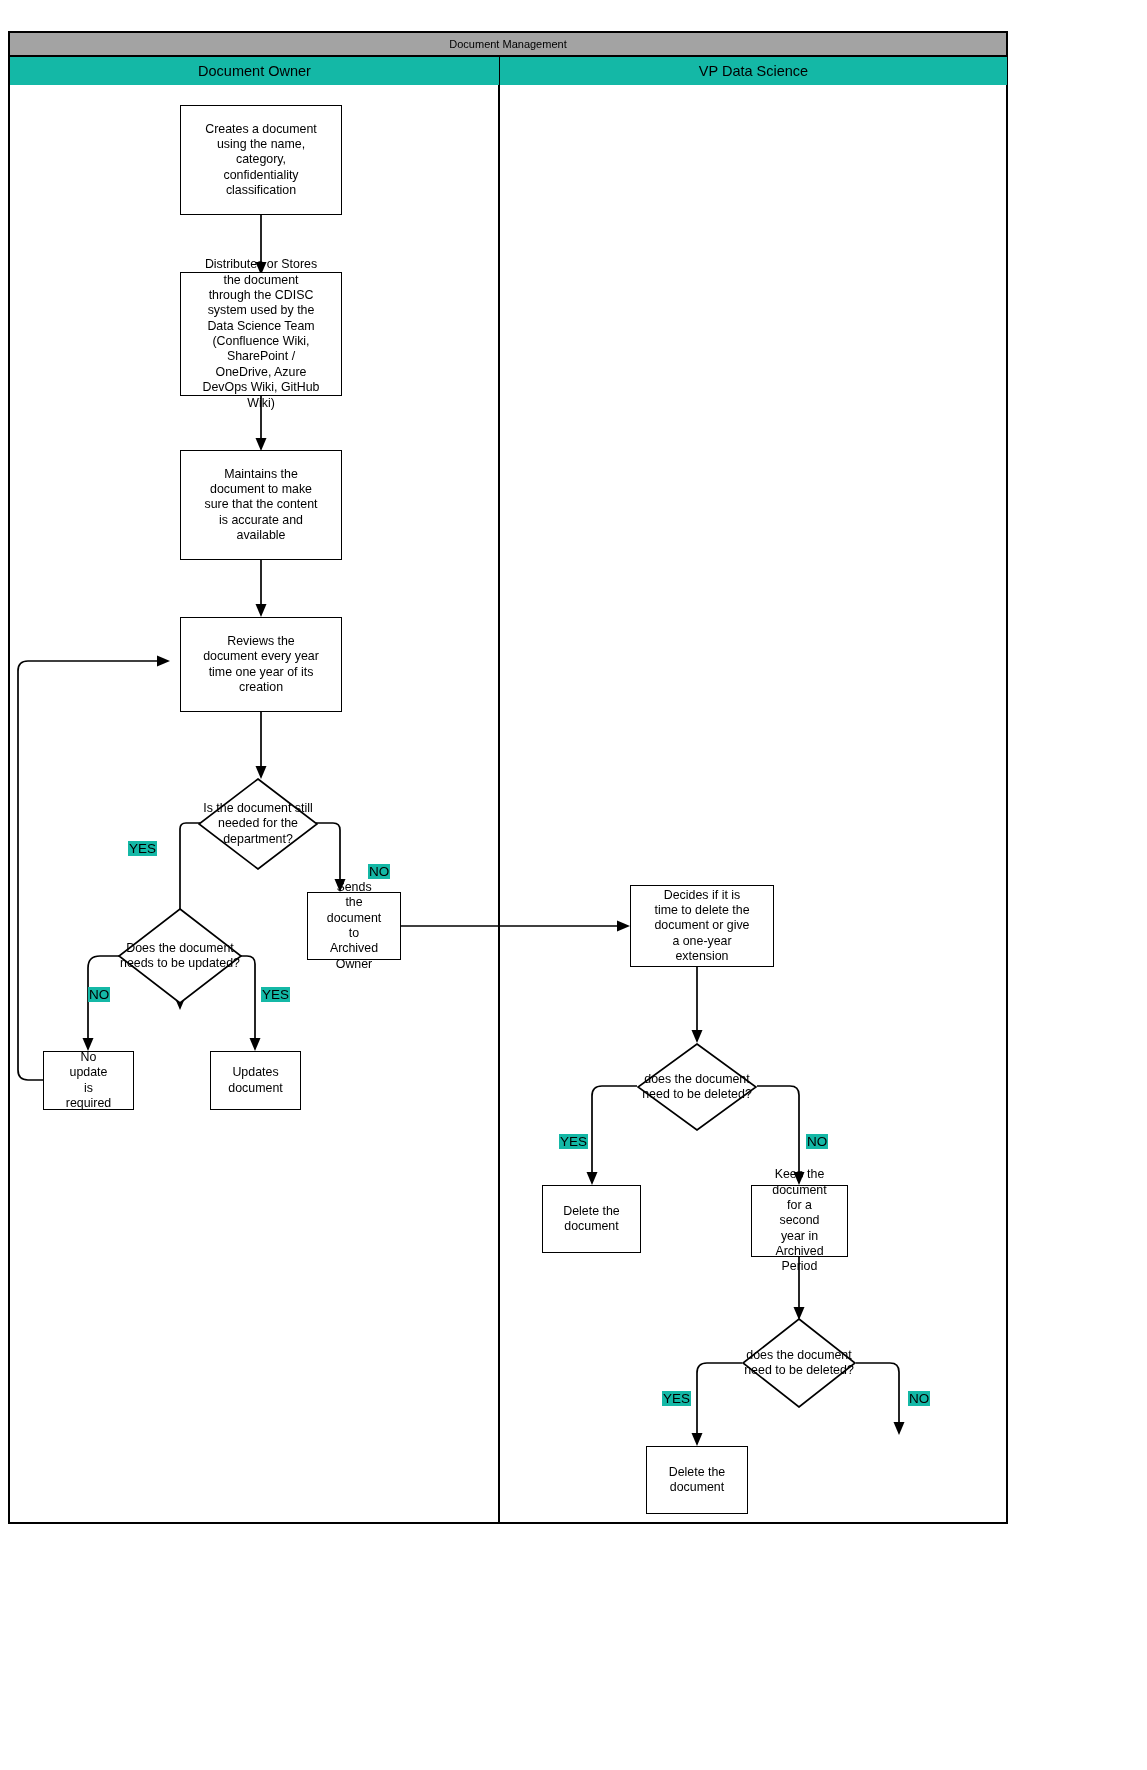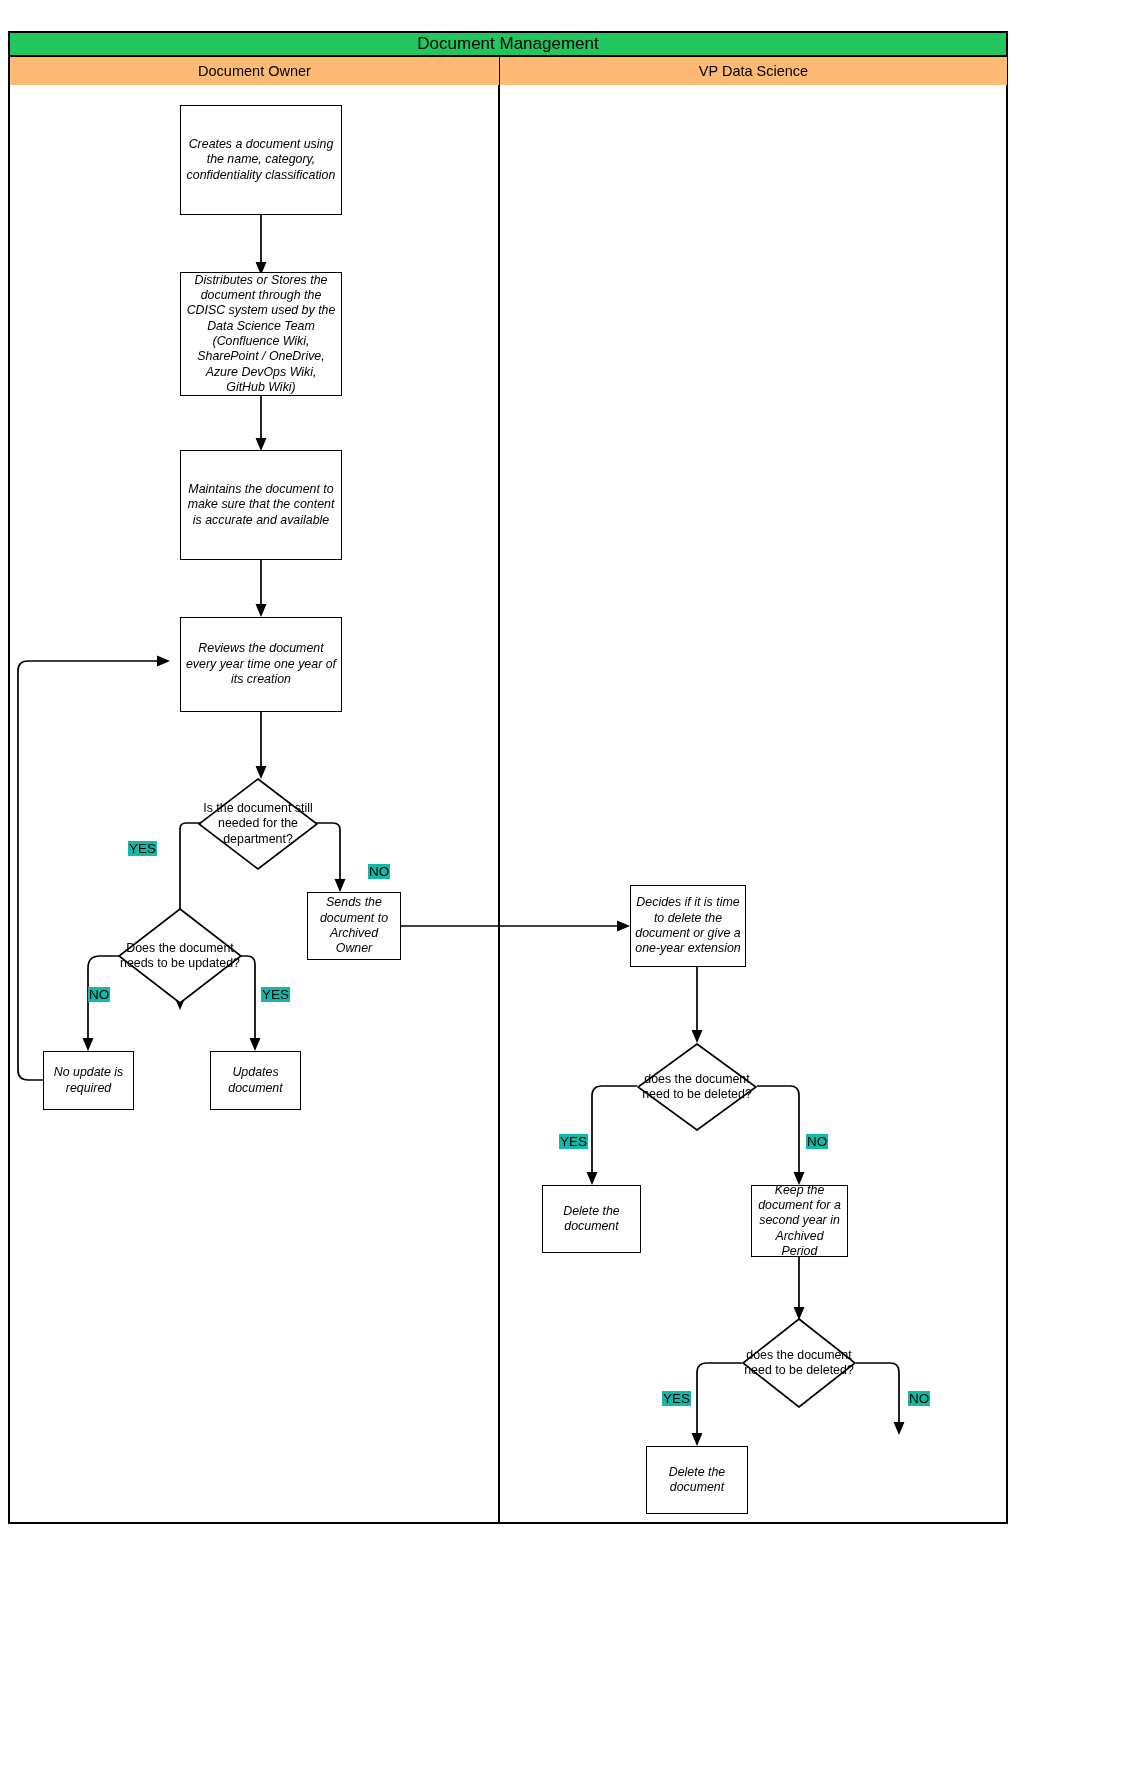--- a/index.html
+++ b/index.html
@@ -5,33 +5,33 @@
   html,body{margin:0;padding:0;background:#ffffff;}
   body{width:1147px;height:1770px;font-family:"Liberation Sans",sans-serif;color:#000;}
   #canvas{position:relative;width:1147px;height:1770px;overflow:hidden;}
 
   
   .pool{position:absolute;left:8px;top:31px;width:1000px;height:1493px;
         border:2px solid #000;box-sizing:border-box;background:#fff;}
   .pool-title{position:absolute;left:8px;top:31px;width:1000px;height:26px;
         border:2px solid #000;box-sizing:border-box;
         display:flex;align-items:center;justify-content:center;
-        font-size:17px;background:#22c55e;}
+        font-size:11px;background:#a3a3a3;}
   .lane-head{position:absolute;top:57px;height:28px;
         display:flex;align-items:center;justify-content:center;
-        font-size:14.5px;background:#fdba74;}
+        font-size:14.5px;background:#14b8a6;}
   .lane-head.left{left:10px;width:489px;}
   .lane-head.right{left:500px;width:507px;}
   .lane-divider{position:absolute;left:498px;top:57px;width:2px;height:1465px;background:#000;}
 
   
   .node{position:absolute;box-sizing:border-box;display:flex;
         align-items:center;justify-content:center;text-align:center;
         font-size:12.4px;line-height:1.24;background:#fff;}
-  .process{border:1.6px solid #000;padding:2px 4px;font-style:italic;}
+  .process{border:1.6px solid #000;padding:2px 20px;}
   .decision{background:transparent;}
   .decision .dlabel{position:relative;z-index:2;font-size:12.4px;line-height:1.24;}
   .decision svg{position:absolute;left:0;top:0;z-index:1;}
 
   .edge-label{position:absolute;font-size:13.5px;background:#14b8a6;
         padding:0 1px;white-space:nowrap;}
 
   #wires{position:absolute;left:0;top:0;width:1147px;height:1770px;
         pointer-events:none;}
   #wires path,#wires line{fill:none;stroke:#000;stroke-width:1.7;}
@@ -120,21 +120,21 @@
     </svg>
     <span class="dlabel">Does the document needs to be updated?</span>
   </div>
 
   <div class="node process" style="left:43px;top:1051px;width:91px;height:59px;">No update is required</div>
 
   <div class="node process" style="left:210px;top:1051px;width:91px;height:59px;">Updates document</div>
 
   <div class="node process" style="left:307px;top:892px;width:94px;height:68px;">Sends the document to Archived Owner</div>
 
-  <div class="node process" style="left:630px;top:885px;width:116px;height:82px;">Decides if it is time to delete the document or give a one-year extension</div>
+  <div class="node process" style="left:630px;top:885px;width:144px;height:82px;">Decides if it is time to delete the document or give a one-year extension</div>
 
   <div class="node decision" style="left:637px;top:1043px;width:120px;height:88px;">
     <svg width="120" height="88" viewBox="0 0 120 88">
       <polygon points="60,1 119,44 60,87 1,44" fill="#fff" stroke="#000" stroke-width="1.7"></polygon>
     </svg>
     <span class="dlabel">does the document need to be deleted?</span>
   </div>
 
   <div class="node process" style="left:542px;top:1185px;width:99px;height:68px;">Delete the document</div>
 

